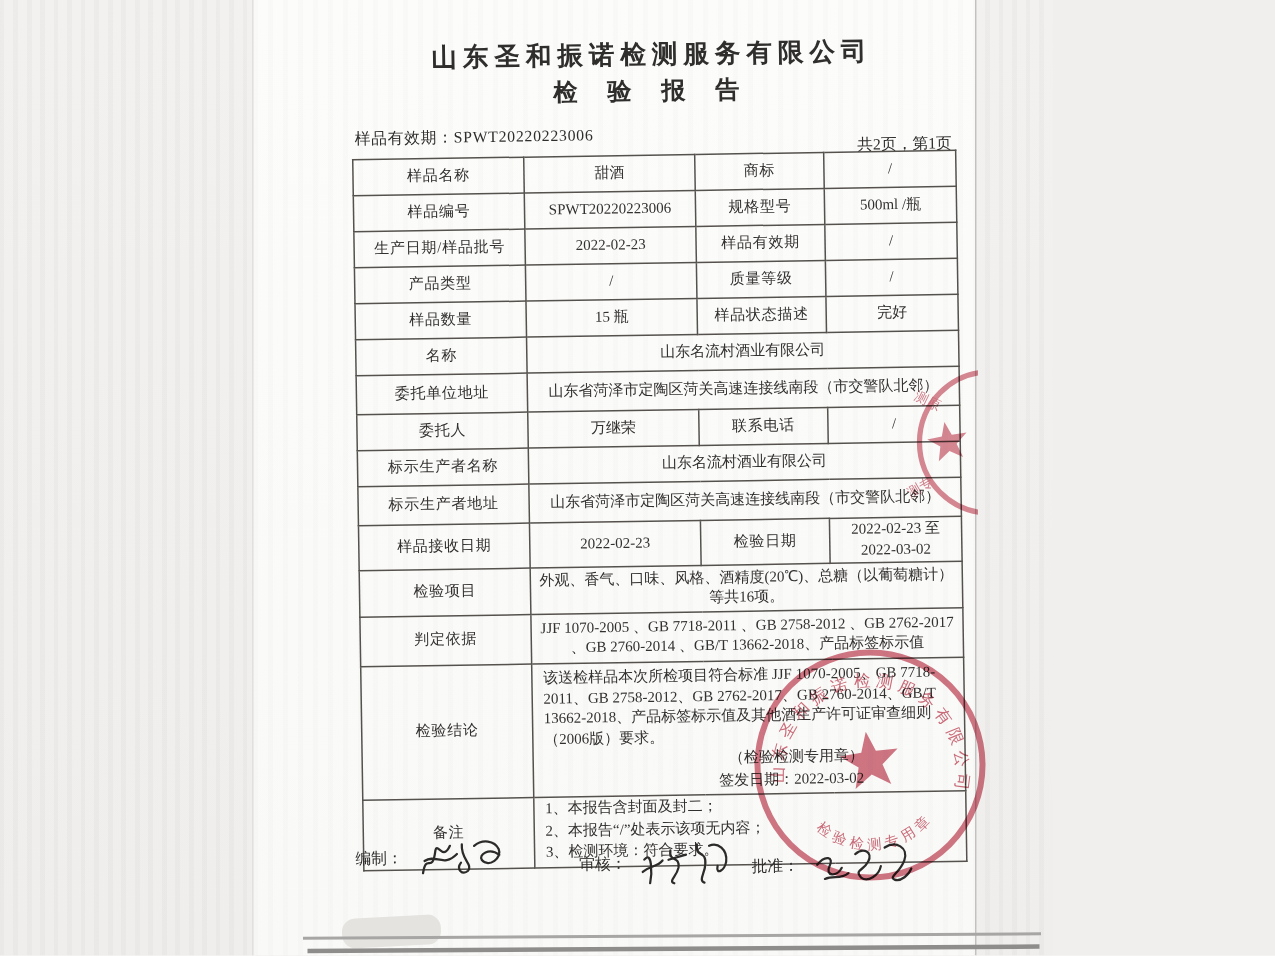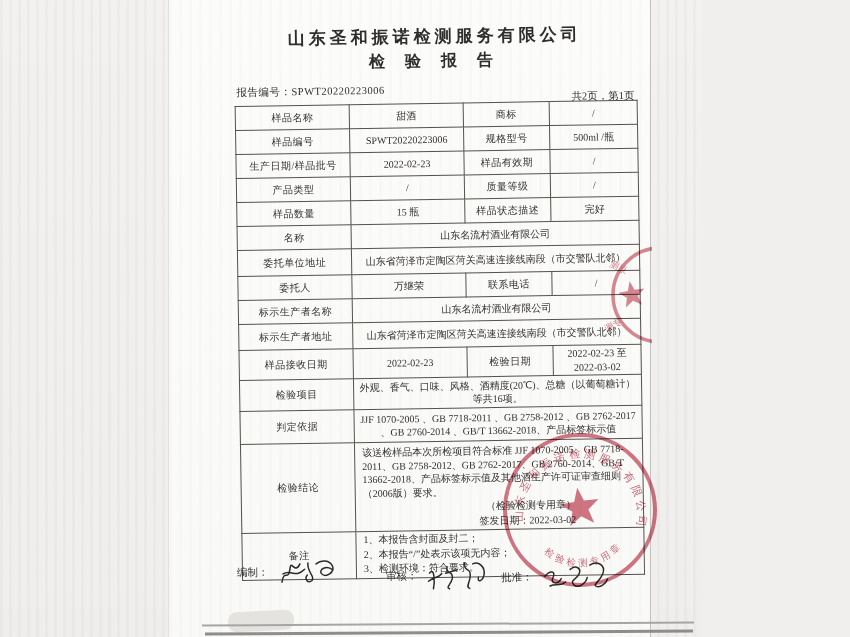--- a/index.html
+++ b/index.html
@@ -80,21 +80,21 @@
 <body>
 
 <div class="canvas">
   <div class="paper"></div>
   <div class="paper-edge-line"></div>
 
   <div class="tilt">
 
     <div class="company-title">山东圣和振诺检测服务有限公司</div>
     <div class="report-title">检 验 报 告</div>
-    <div class="report-no"><span>报告编号：</span><span>SPWT20220223006</span></div>
+    <div class="report-no"><span>样品有效期：</span><span>SPWT20220223006</span></div>
     <div class="pages">共2页，第1页</div>
 
     <table class="report">
       <colgroup>
           <col style="width:114px">
           <col style="width:114px">
           <col style="width:86px">
           <col style="width:88px">
         </colgroup>
       <tbody>

